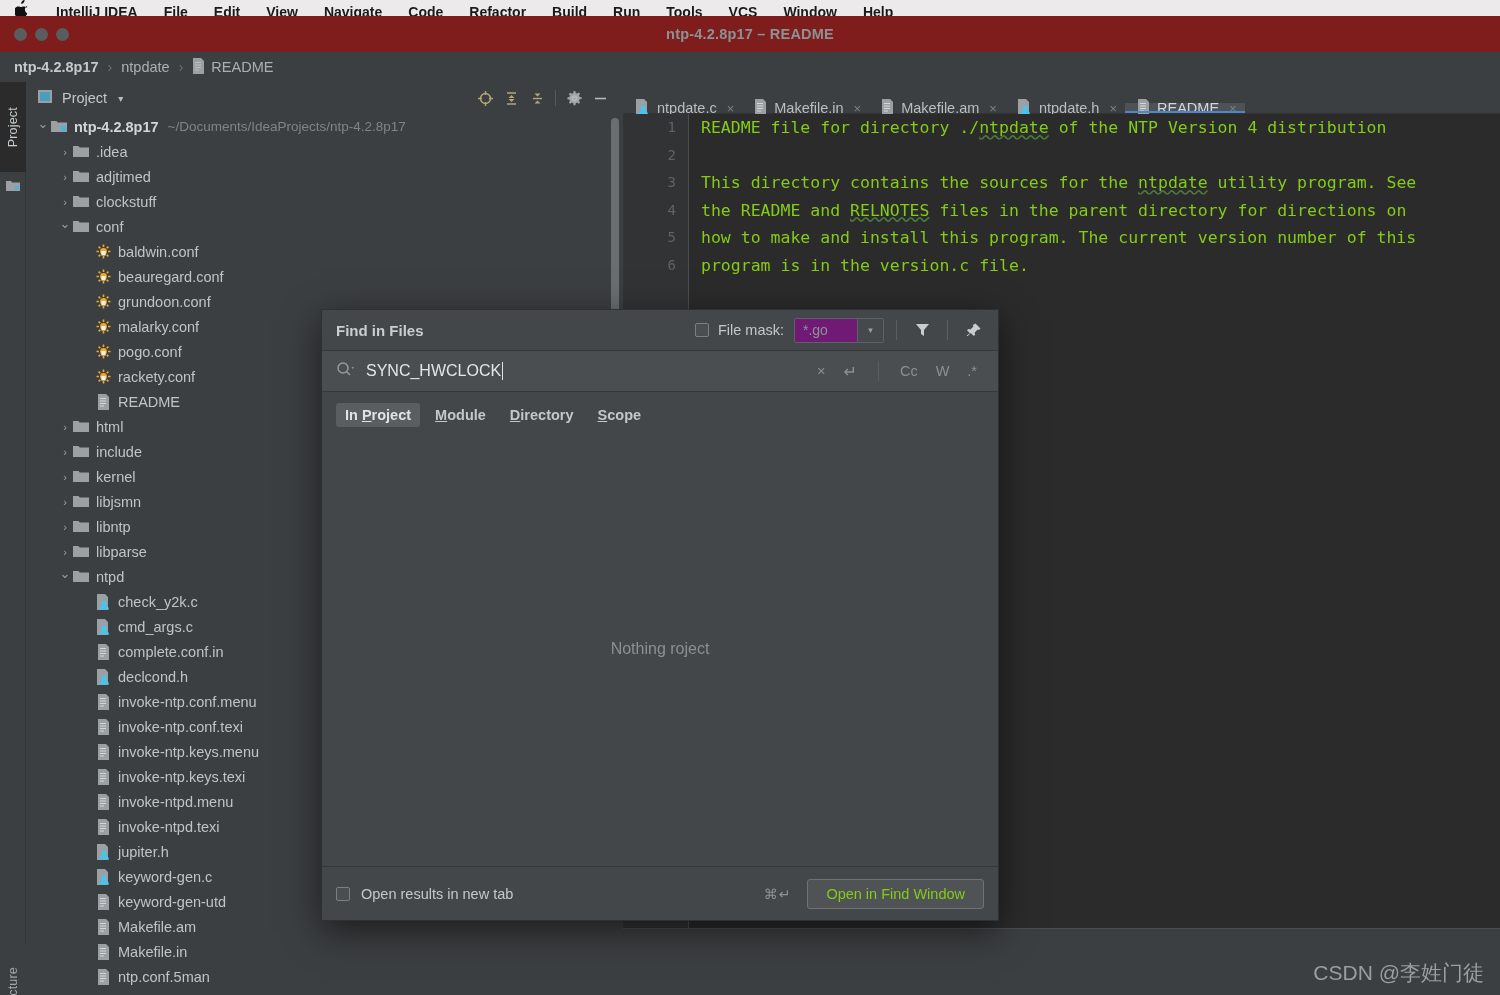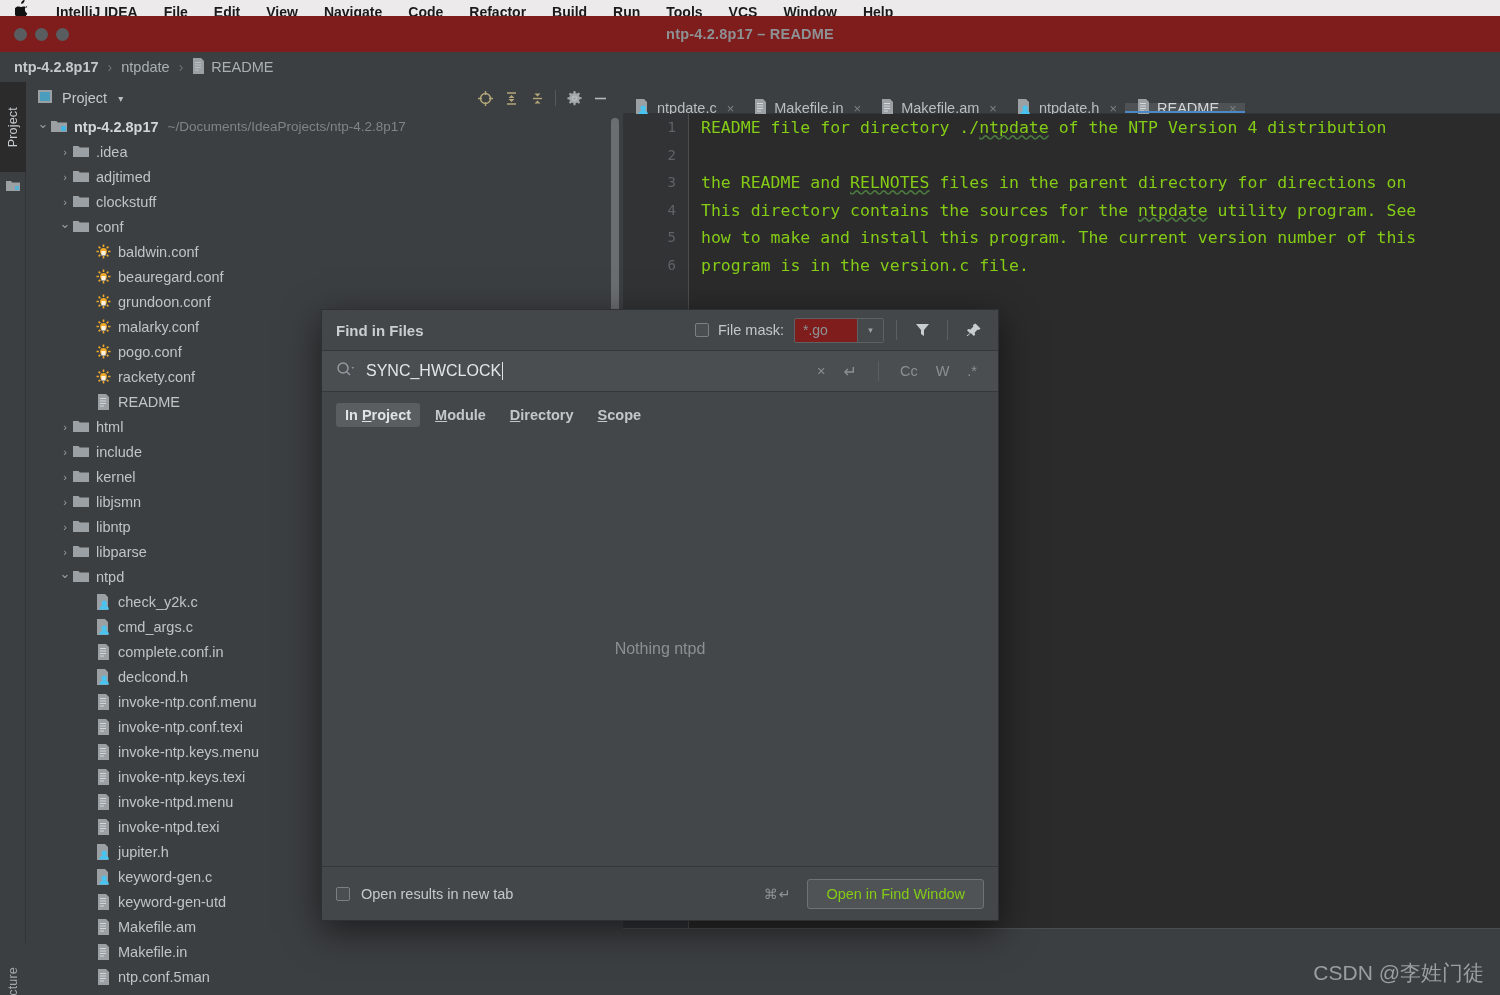--- a/index.html
+++ b/index.html
@@ -187,21 +187,21 @@
     width: 14px; height: 14px; border: 1px solid #7b8084; border-radius: 2px;
     background: #4a4e51; flex: 0 0 14px;
   }
   .dlg-head .mask-label { font-size: 14.5px; color: #c2c7ca; margin-left: 9px; margin-right: 10px; }
   .maskbox {
     display: flex; align-items: stretch; height: 25px;
     border: 1px solid #5d6164; border-radius: 2px; overflow: hidden;
   }
   .maskbox .mval {
     width: 62px; display: flex; align-items: center; padding-left: 8px;
-    font-size: 14px; color: #8d9295; background: #7f1d1d;
+    font-size: 14px; color: #8d9295; background: #701a75;
   }
   .maskbox .mdrop {
     width: 26px; display: flex; align-items: center; justify-content: center;
     border-left: 1px solid #5d6164; background: #46494c; color: #9ba0a3; font-size: 9px;
   }
   .hsep { width: 1px; height: 20px; background: #5a5e61; margin: 0 12px; }
   .dlg-ico { width: 26px; display: flex; align-items: center; justify-content: center; }
 
   .dlg-search {
     height: 41px; display: flex; align-items: center; padding: 0 12px 0 14px;
@@ -865,22 +865,22 @@
               <div class="gnum">2</div>
               <div class="gnum">3</div>
               <div class="gnum">4</div>
               <div class="gnum">5</div>
               <div class="gnum">6</div>
             </div>
         </div>
         <div class="codelines">
           <div class="cline">README file for directory ./<span class="typo">ntpdate</span> of the NTP Version 4 distribution</div>
           <div class="cline"> </div>
+          <div class="cline">This directory contains the sources for the <span class="typo">ntpdate</span> utility program. See</div>
           <div class="cline">the README and <span class="typo">RELNOTES</span> files in the parent directory for directions on</div>
-          <div class="cline">This directory contains the sources for the <span class="typo">ntpdate</span> utility program. See</div>
           <div class="cline">how to make and install this program. The current version number of this</div>
           <div class="cline">program is in the version.c file.</div>
         </div>
         <div class="editor-split"></div>
       </div>
 
       <div class="watermark">CSDN @李姓门徒</div>
     </div>
 
     <div class="dialog">
@@ -929,21 +929,21 @@
       </div>
 
       <div class="dlg-scopes">
         <span class="scope active">In <u>P</u>roject</span>
         <span class="scope"><u>M</u>odule</span>
         <span class="scope"><u>D</u>irectory</span>
         <span class="scope"><u>S</u>cope</span>
       </div>
 
       <div class="dlg-body">
-        <span class="nothing">Nothing ntpd</span>
+        <span class="nothing">Nothing roject</span>
       </div>
 
       <div class="dlg-foot">
         <span class="cb"></span>
         <span class="foot-label">Open results in new tab</span>
         <span class="sp"></span>
         <span class="shortcut">⌘↵</span>
         <span class="btn-primary">Open in Find Window</span>
       </div>
 

